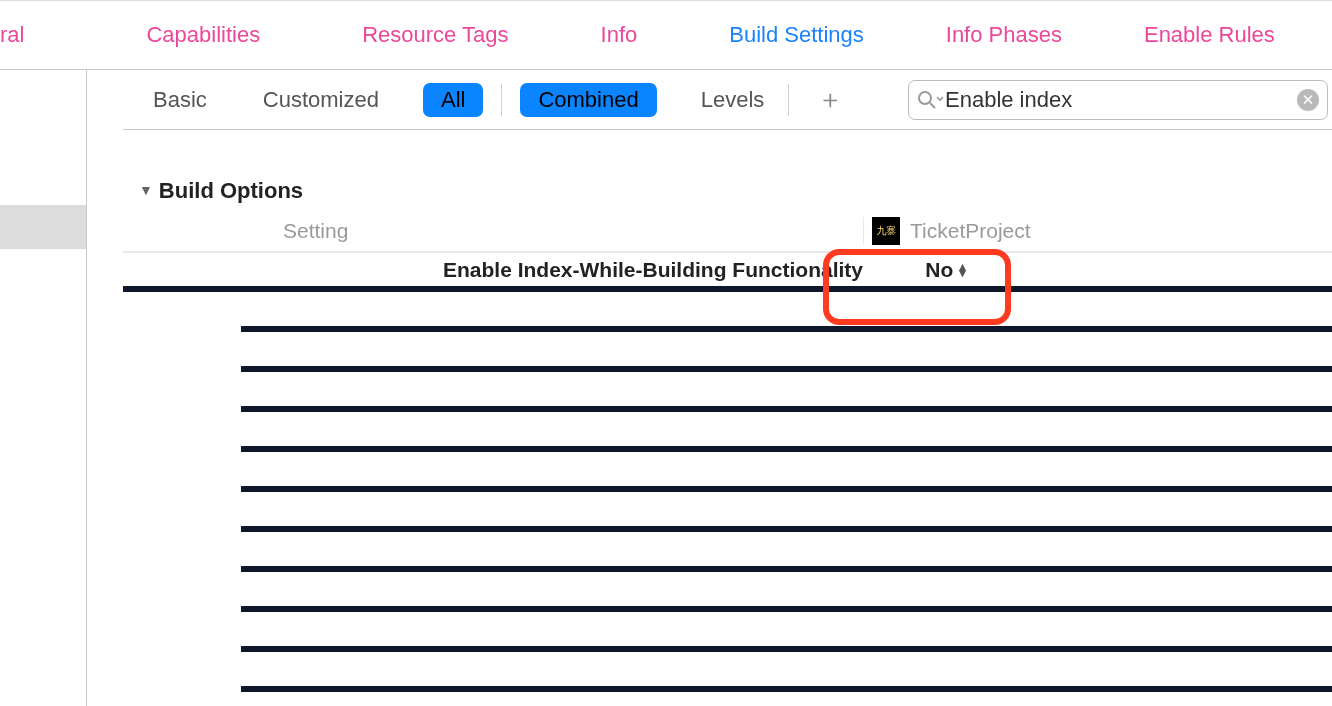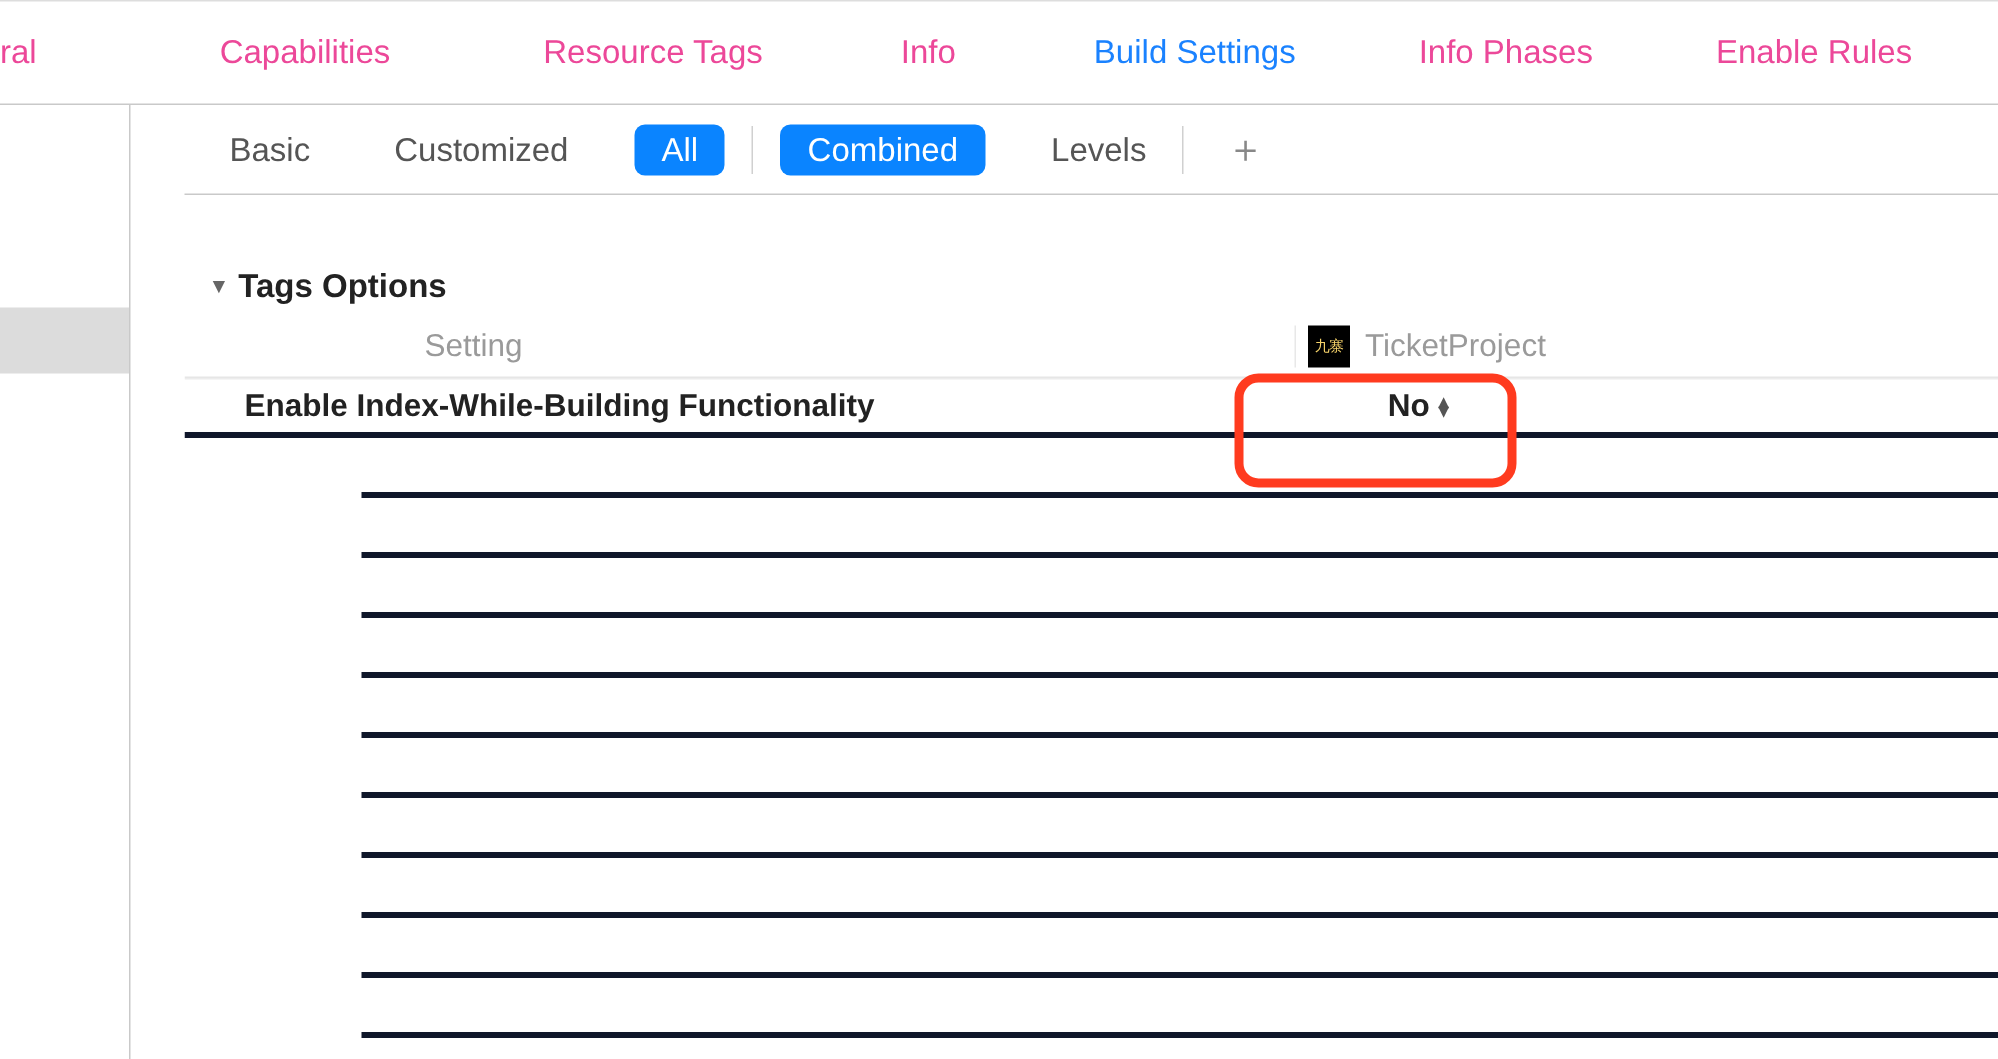--- a/index.html
+++ b/index.html
@@ -67,21 +67,21 @@
     gap: 12px;
     font-size: 22px;
   }
   .filter-bar .txtbtn {
     color: #555;
     padding: 4px 6px;
     cursor: default;
   }
   .filter-bar .pill {
     background: #0a84ff;
-    color: #ffffff;
+    color: #000000;
     padding: 4px 18px;
     border-radius: 7px;
     cursor: default;
   }
   .filter-bar .sep {
     width: 1px;
     height: 32px;
     background: #d0d0d0;
     margin: 0 6px;
   }
@@ -176,23 +176,24 @@
     color: #f6d36a;
     font-size: 10px;
     display: flex; align-items: center; justify-content: center;
     letter-spacing: -0.5px;
   }
 
   .rows {
   }
   .row {
     height: 40px;
-    border-bottom: 4px solid #0f172a;
-    display: flex;
-    align-items: center;
+    border-bottom: 6px solid #0f172a;
+    display: flex;
+    align-items: center;
+    text-align: right;
   }
   .row.first { border-top: 1px solid #ececec; }
   .row .label {
     padding-left: 40px;
     width: 740px;
     font-size: 21px;
     font-weight: 700;
     color: #222;
   }
   .row .value-cell {
@@ -256,26 +257,37 @@
       <div class="txtbtn">Customized</div>
       <div style="width:14px"></div>
       <div class="pill">All</div>
       <div class="sep"></div>
       <div class="pill">Combined</div>
       <div style="width:14px"></div>
       <div class="txtbtn">Levels</div>
       <div class="sep"></div>
       <div class="plus">＋</div>
       <div class="spacer"></div>
+      <div class="search-wrap">
+        <span class="mag">
+          <svg width="26" height="20" viewBox="0 0 26 20">
+            <circle cx="8" cy="8" r="6" stroke="#9a9a9a" stroke-width="2" fill="none"></circle>
+            <line x1="13" y1="13" x2="18" y2="18" stroke="#9a9a9a" stroke-width="2"></line>
+            <polyline points="20,7 23,10 26,7" fill="none" stroke="#9a9a9a" stroke-width="1.6"></polyline>
+          </svg>
+        </span>
+        <input type="text" value="Enable index" placeholder="" style="">
+        <span class="clear">✕</span>
+      </div>
     </div>
 
     <div class="settings">
       <div class="section-header">
         <span class="tri">▼</span>
-        <span>Tags Options</span>
+        <span>Build Options</span>
       </div>
 
       <div class="col-headers">
         <div class="col-setting">Setting</div>
         <div class="col-target">
           <div class="target-icon">九寨</div>
           <span>TicketProject</span>
         </div>
       </div>
 

